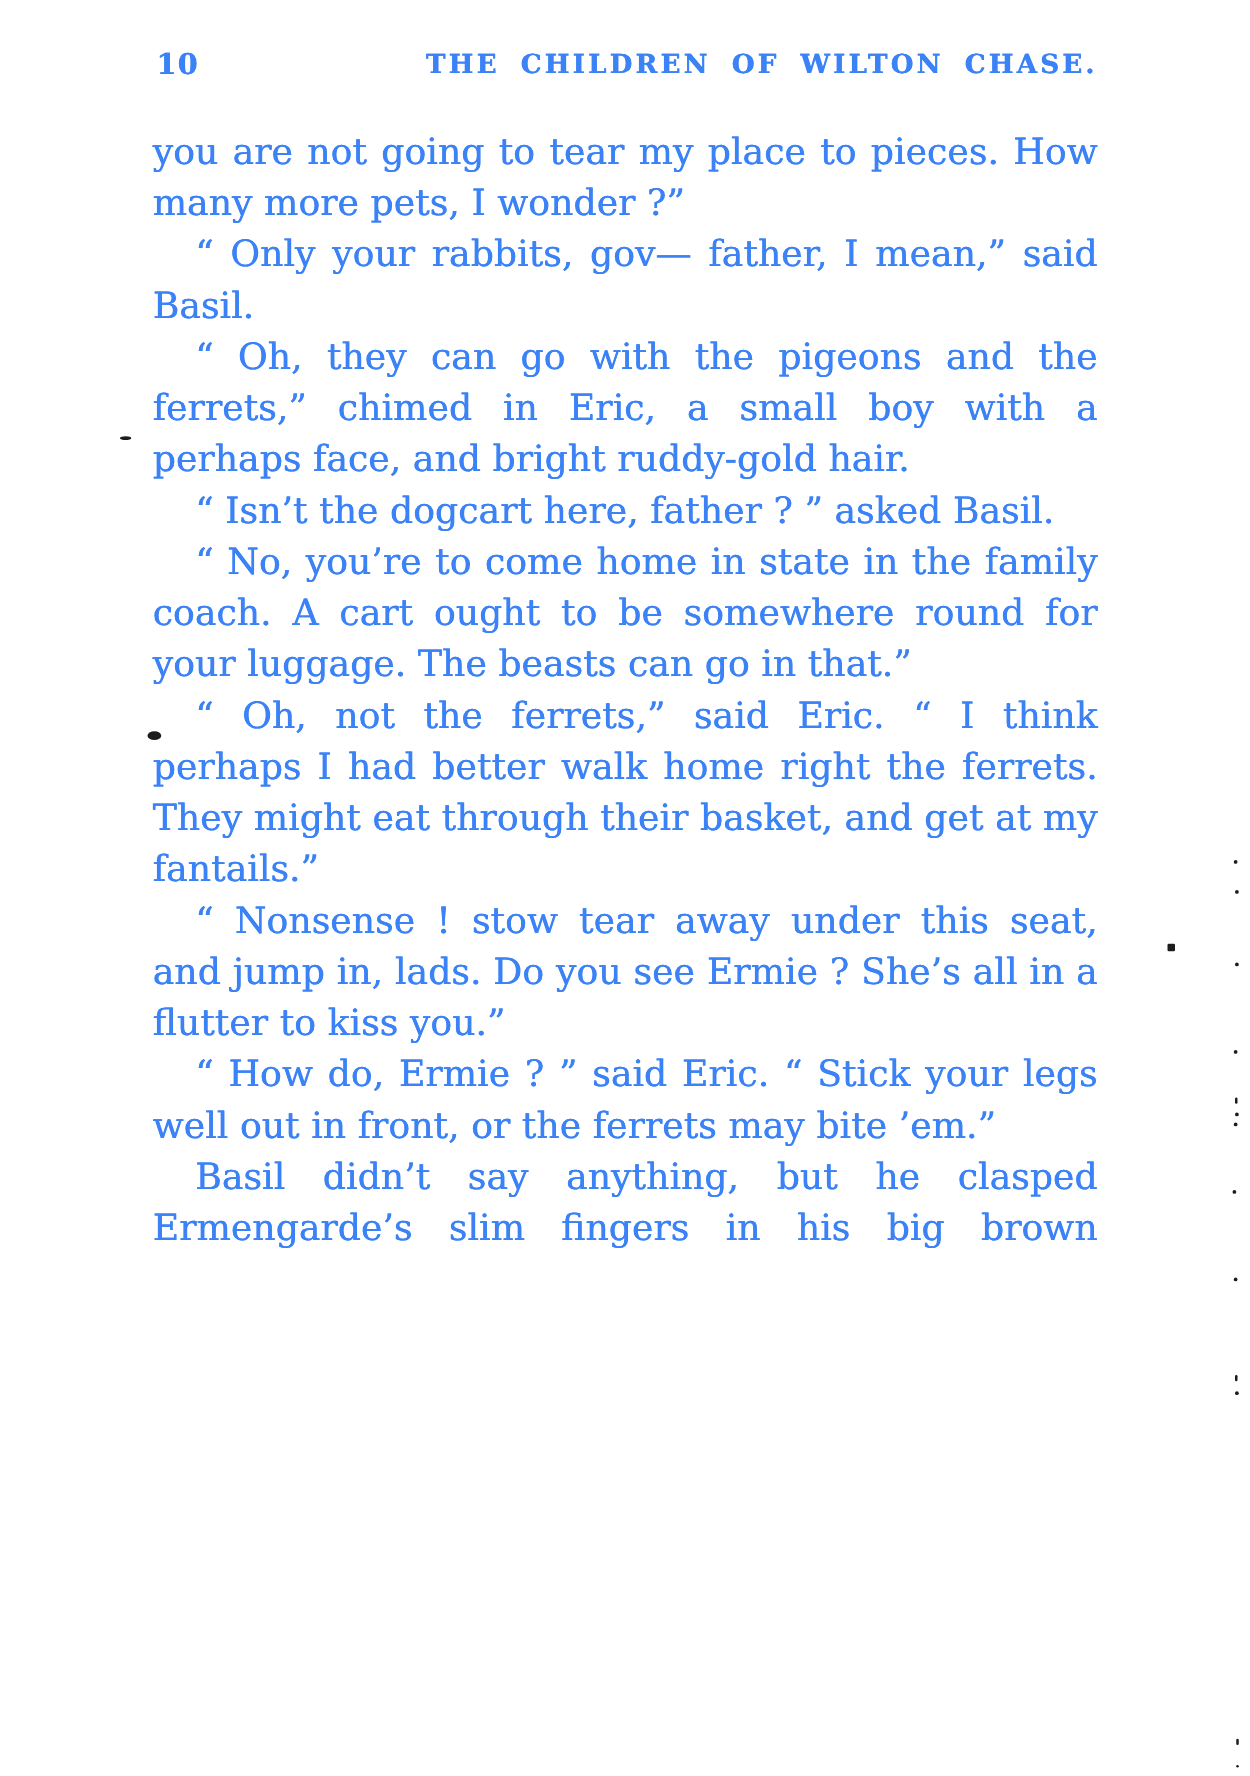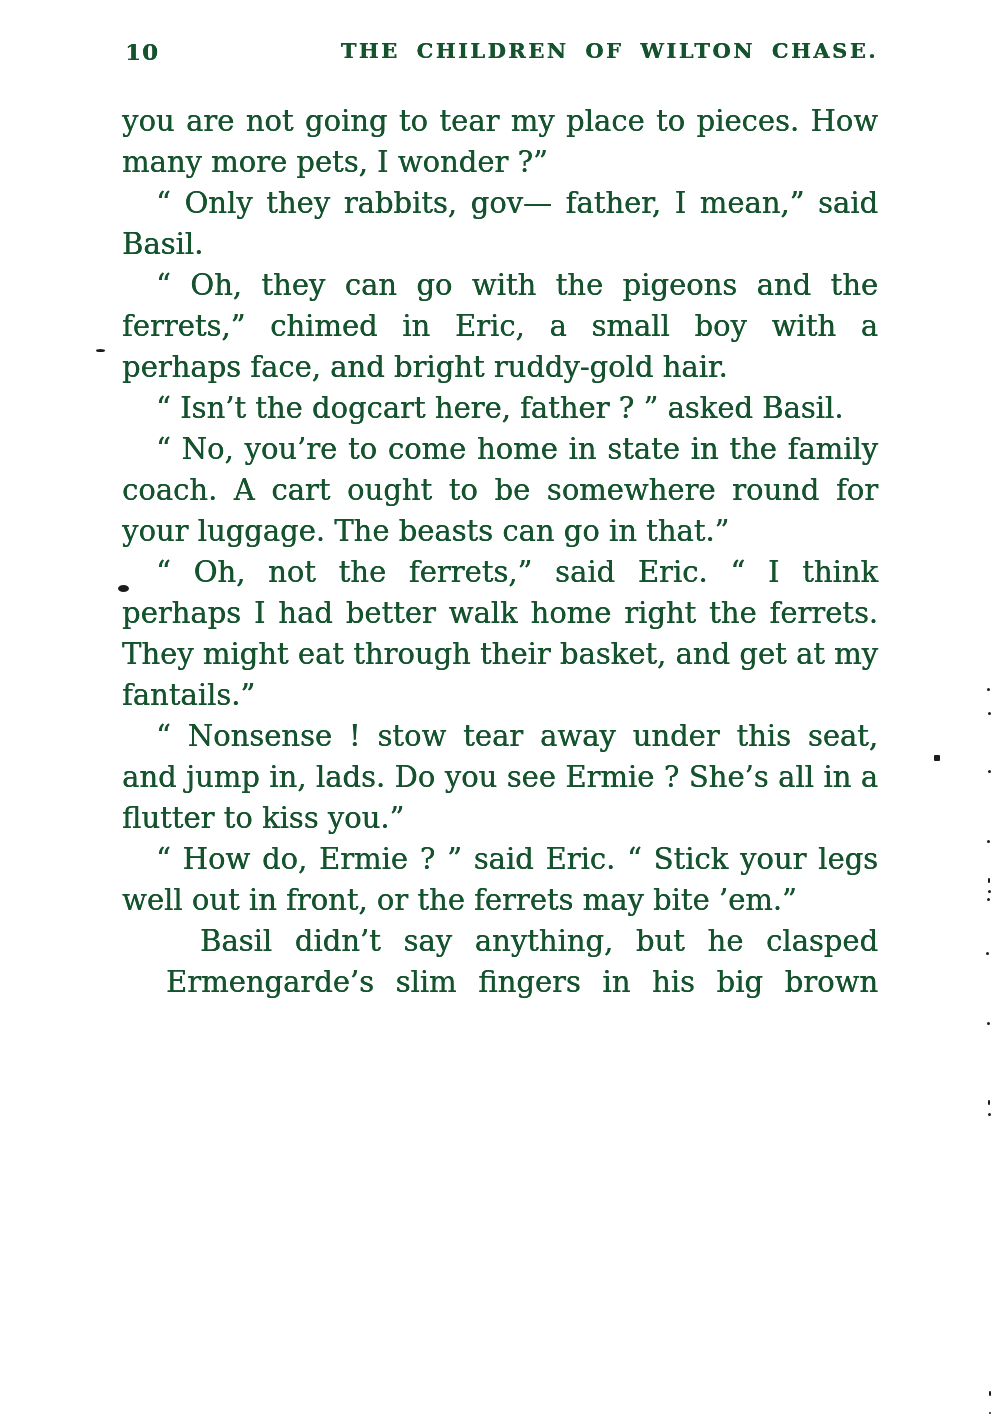--- a/index.html
+++ b/index.html
@@ -5,21 +5,21 @@
   html, body {
     margin: 0;
     padding: 0;
     background: #ffffff;
   }
   .page {
     position: relative;
     width: 1000px;
     height: 1421px;
     background: #ffffff;
-    color: #14532d;
+    color: #3b82f6;
     font-family: "DejaVu Serif", serif;
     overflow: hidden;
   }
   .running-head {
     position: absolute;
     top: 38px;
     left: 122px;
     width: 756px;
     height: 30px;
   }
@@ -55,42 +55,41 @@
   .text-block p {
     margin: 0;
     padding: 0;
     text-indent: 34px;
   }
   .text-block p.noindent {
     text-indent: 0;
   }
   .text-block p.justify-last {
     text-align-last: justify;
-    margin-left: 44px;
   }
   .speck {
     position: absolute;
     background: #1c1c1c;
     border-radius: 50%;
   }
   .speck.sq { border-radius: 1px; }
 </style>
 </head>
 <body>
 
 <div class="page">
 
   <header class="running-head">
     <span class="page-number">10</span>
     <span class="running-title">THE CHILDREN OF WILTON CHASE.</span>
   </header>
 
   <main class="text-block">
     <p class="noindent">you are not going to tear my place to pieces. How many more pets, I wonder ?”</p>
-    <p>“ Only they rabbits, gov— father, I mean,” said Basil.</p>
+    <p>“ Only your rabbits, gov— father, I mean,” said Basil.</p>
     <p>“ Oh, they can go with the pigeons and the ferrets,” chimed in Eric, a small boy with a perhaps face, and bright ruddy-gold hair.</p>
     <p>“ Isn’t the dogcart here, father ? ”  asked Basil.</p>
     <p>“ No, you’re to come home in state in the family coach.  A cart ought to be somewhere round for your luggage.  The beasts can go in that.”</p>
     <p>“ Oh, not the ferrets,” said Eric.  “ I think perhaps I had better walk home right the ferrets.  They might eat through their basket, and get at my fantails.”</p>
     <p>“ Nonsense !  stow tear away under this seat, and jump in, lads.  Do you see Ermie ?  She’s all in a flutter to kiss you.”</p>
     <p>“ How do, Ermie ? ” said Eric.   “ Stick your legs well out in front, or the ferrets may bite ’em.”</p>
     <p class="justify-last">Basil didn’t say anything, but he clasped Ermengarde’s slim fingers in his big brown</p>
   </main>
 
   <span class="speck" style="left:96px;  top:349px; width:9px;  height:3px;"></span>

